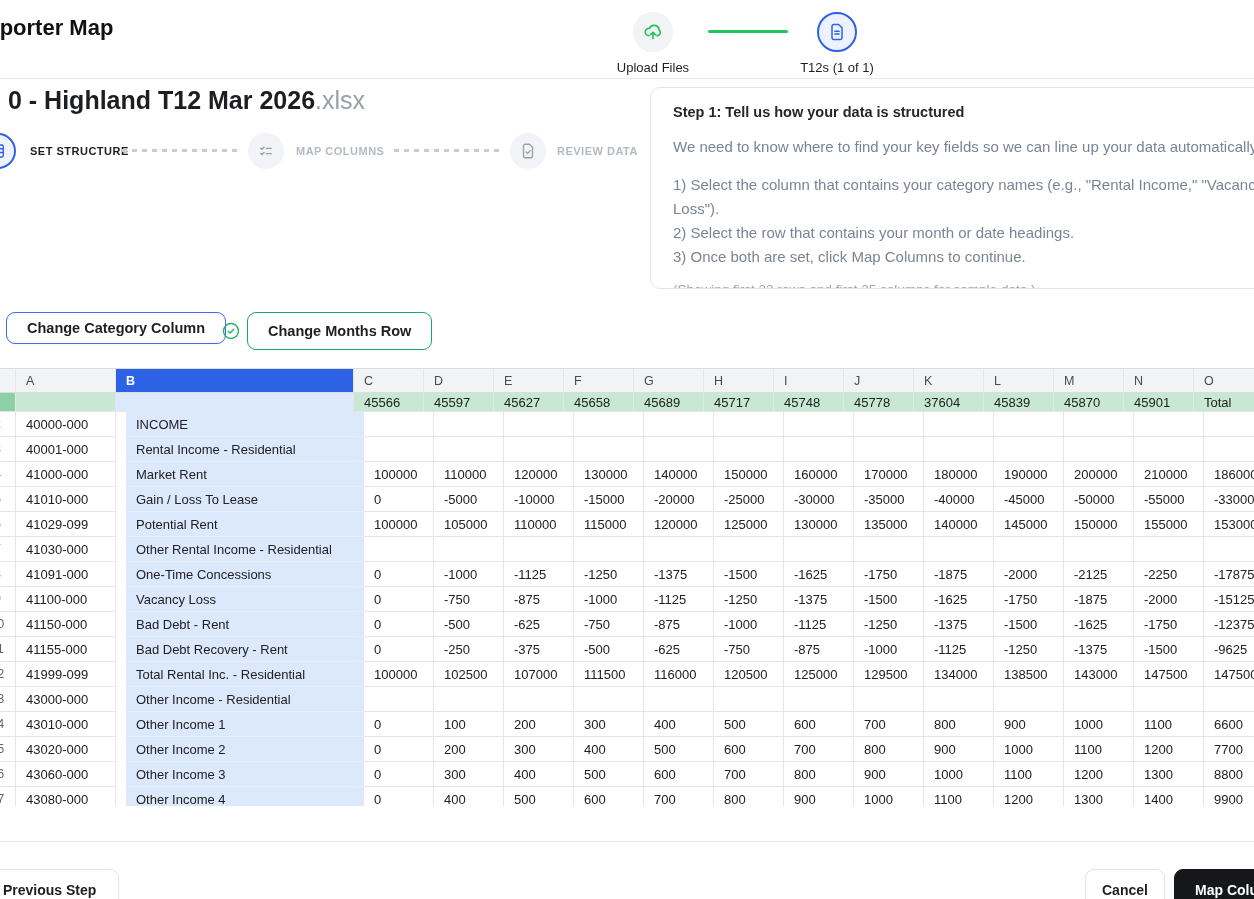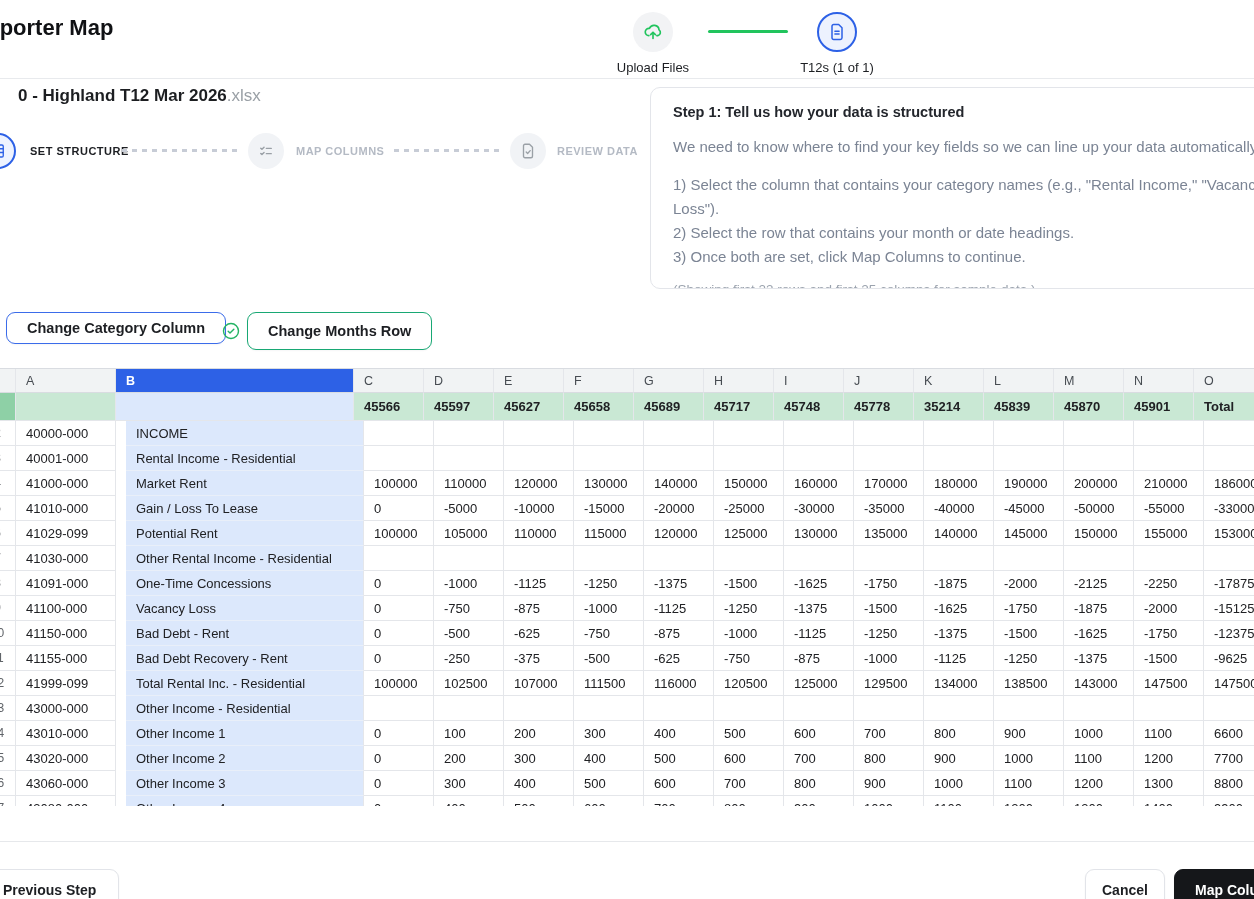--- a/index.html
+++ b/index.html
@@ -12,21 +12,21 @@
   .stepper{position:absolute;left:633px;top:8px;width:320px;height:66px;}
   .step-circle{position:absolute;width:40px;height:40px;border-radius:50%;display:flex;align-items:center;justify-content:center;box-sizing:border-box;}
   .sc-upload{left:0;top:4px;background:#f2f3f5;}
   .sc-t12{left:184px;top:4px;background:#edf2fe;border:2px solid #2d61e6;}
   .step-label{position:absolute;top:52px;font-size:13px;color:#1d1f23;white-space:nowrap;text-align:right;}
   .sl-upload{left:20px;transform:translateX(-50%);}
   .sl-t12{left:204px;transform:translateX(-50%);}
   .step-connector{position:absolute;left:75px;top:22px;width:80px;height:3px;border-radius:2px;background:#21c45d;}
 
   
-  .file-title{position:absolute;left:18px;top:86px;font-size:17px;white-space:nowrap;}
+  .file-title{position:absolute;left:8px;top:86px;font-size:25px;white-space:nowrap;}
   .file-title .name{font-weight:600;color:#1c1e21;}
   .file-title .ext{font-weight:400;color:#9aa0a6;}
 
   
   .wizard{position:absolute;left:0;top:128px;width:660px;height:48px;}
   .wiz-circle{position:absolute;width:36px;height:36px;border-radius:50%;box-sizing:border-box;display:flex;align-items:center;justify-content:center;top:5px;}
   .wc-1{left:-20px;background:#eef3ff;border:2px solid #2d61e6;}
   .wc-2{left:248px;background:#f1f3f6;}
   .wc-3{left:510px;background:#f1f3f6;}
   .wiz-label{position:absolute;top:17px;font-size:11px;font-weight:700;letter-spacing:.5px;white-space:nowrap;}
@@ -58,21 +58,21 @@
   .row{display:flex;}
   .cell{box-sizing:border-box;border-right:1px solid #e4e6ea;border-bottom:1px solid #e4e6ea;
         padding:0 0 0 10px;font-size:13px;color:#202124;display:flex;align-items:center;
         overflow:hidden;white-space:nowrap;flex:none;background:#fff;}
   .rn{width:36px;margin-left:-20px;justify-content:center;padding:0;font-size:12px;color:#5f6368;}
   .ca{width:100px;}
   .cb{width:238px;}
   .cv{width:70px;}
   .hdr .cell{height:24px;background:#f1f3f4;font-size:12.5px;color:#474c52;border-bottom:1px solid #d9dce1;}
   .hdr .sel-hd{background:#2d61e6;color:#fff;font-weight:700;}
-  .months .cell{height:28px;background:#c9e8d4;font-weight:bold;}
+  .months .cell{height:19px;background:#c9e8d4;}
   .months .m-rn{background:#8ed0a6;}
   .months .sel{background:#dce8fc;}
   .data .cell{height:25px;}
   .data .sel{background:#dce8fc;border-bottom:1px solid #e9eff9;margin-left:10px;}
 
   
   .footer-line{position:absolute;left:0;top:841px;width:100%;height:1px;background:#e6e8eb;}
   .fbtn{position:absolute;top:869px;height:42px;box-sizing:border-box;display:inline-flex;align-items:center;
         border-radius:9px;font-size:14px;font-weight:600;white-space:nowrap;cursor:pointer;
         box-shadow:0 1px 2px rgba(16,24,40,.05);}
@@ -193,21 +193,21 @@
         <div class="cell ca"></div>
         <div class="cell cb sel"></div>
         <div class="cell cv">45566</div>
         <div class="cell cv">45597</div>
         <div class="cell cv">45627</div>
         <div class="cell cv">45658</div>
         <div class="cell cv">45689</div>
         <div class="cell cv">45717</div>
         <div class="cell cv">45748</div>
         <div class="cell cv">45778</div>
-        <div class="cell cv">35214</div>
+        <div class="cell cv">37604</div>
         <div class="cell cv">45839</div>
         <div class="cell cv">45870</div>
         <div class="cell cv">45901</div>
         <div class="cell cv">Total</div>
       </div>
       <div class="row data">
         <div class="cell rn">2</div>
         <div class="cell ca">40000-000</div>
         <div class="cell cb sel">INCOME</div>
         <div class="cell cv"></div>

